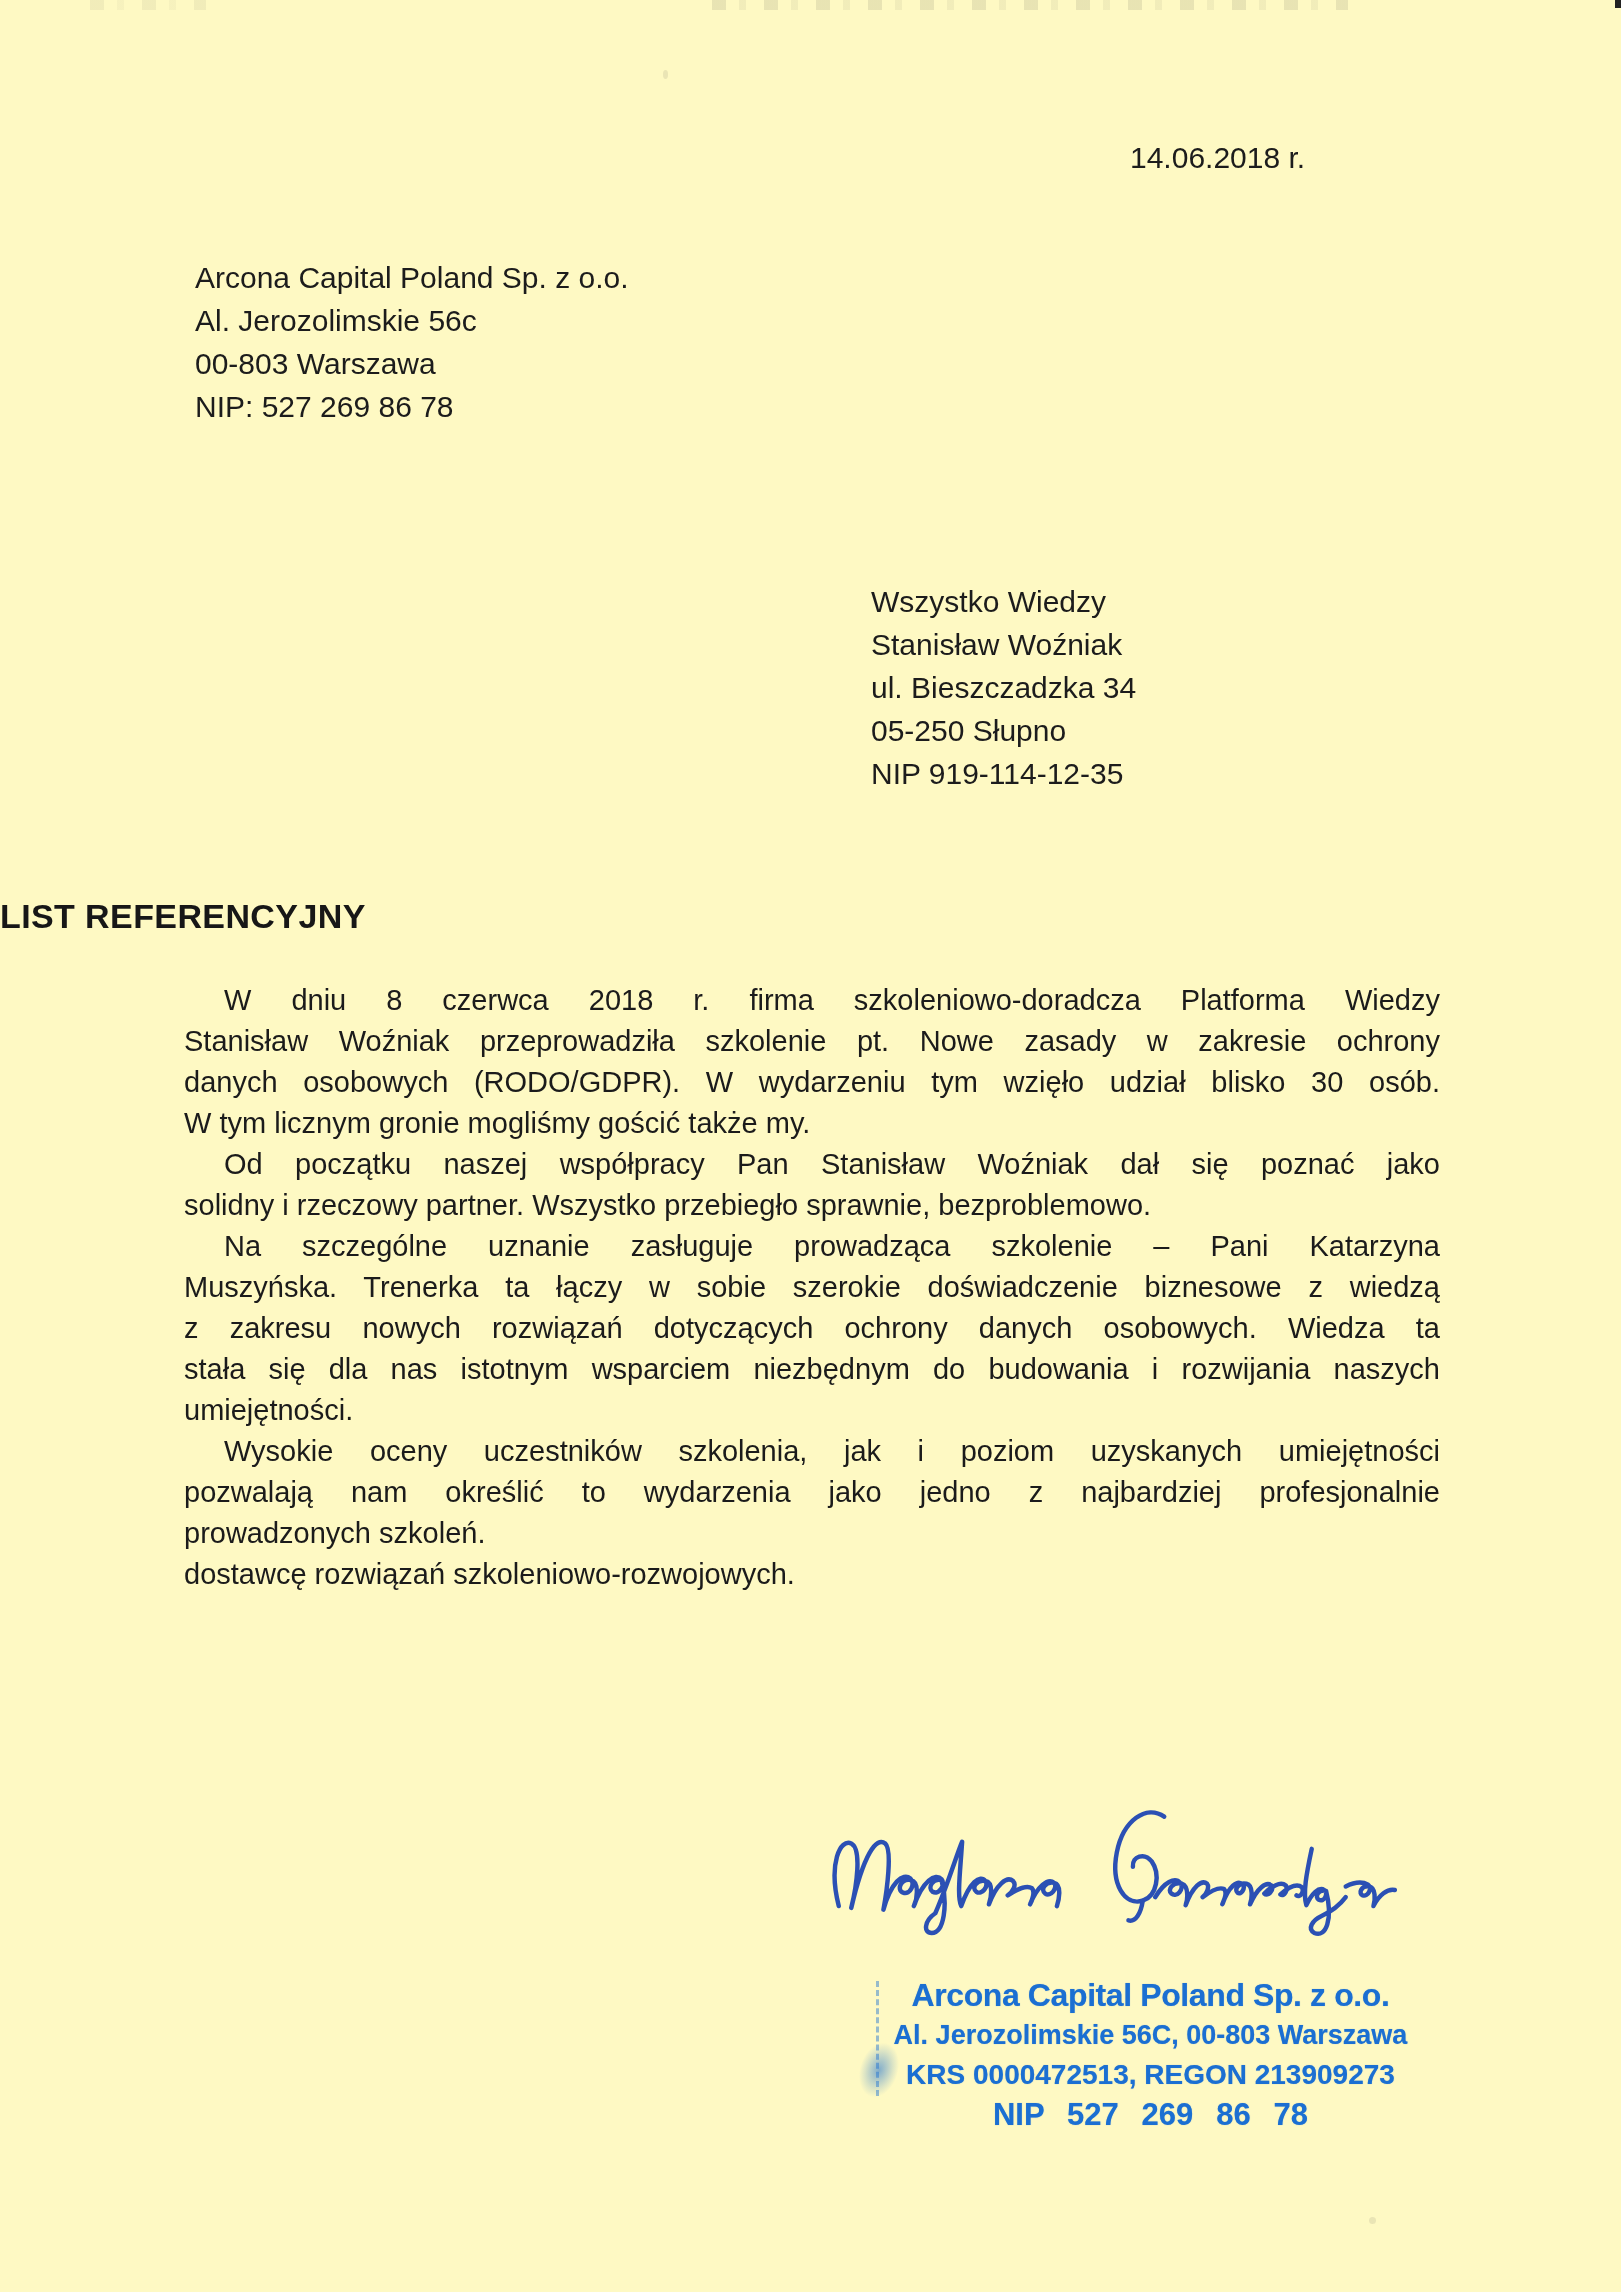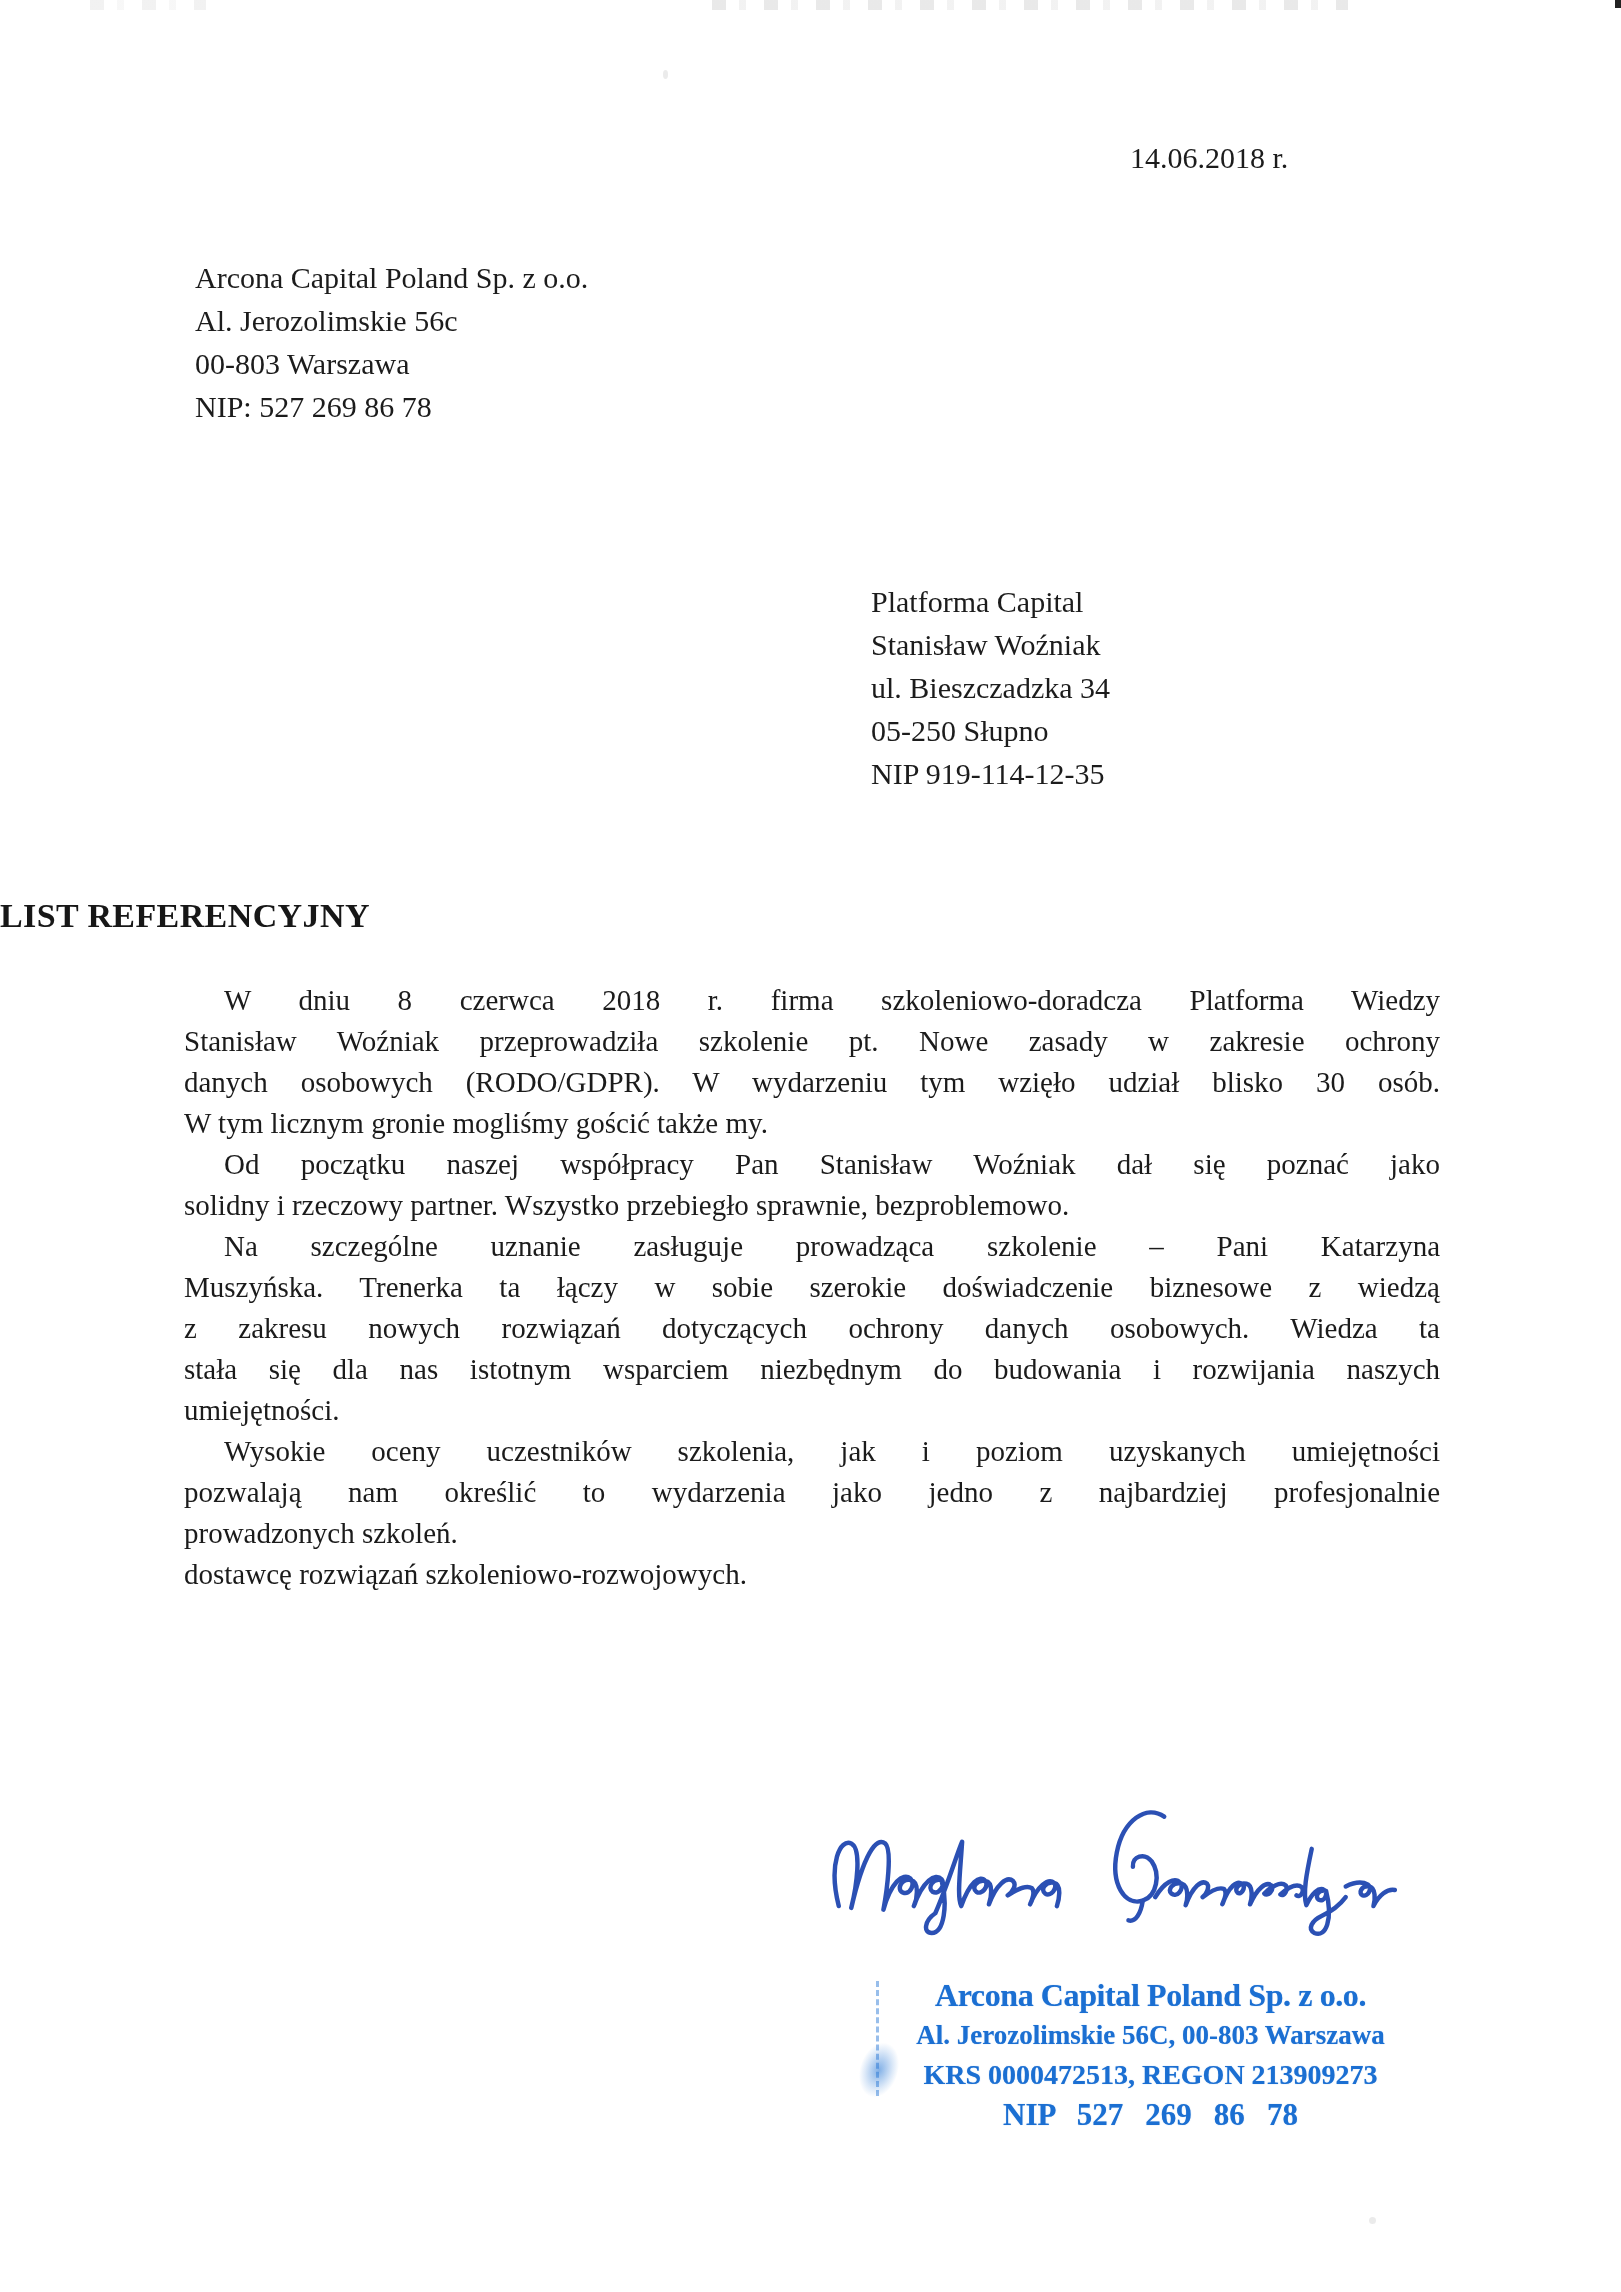--- a/index.html
+++ b/index.html
@@ -2,23 +2,23 @@
 <html lang="pl" style="font-size:14.3px"><head>
 <meta charset="utf-8">
 <title>List referencyjny</title>
 <style>
   html, body { margin: 0; padding: 0; background: #e8e8e8; }
   .page {
     position: relative;
     width: 1622px;
     height: 2293px;
     margin: 0 auto;
-    background: #ffffff;
+    background: #fef9c3;
     overflow: hidden;
-    font-family: Liberation Serif, serif;
+    font-family: Liberation Sans, sans-serif;
     color: #1c1c1c;
   }
 
   
   .top-noise {
     position: absolute; top: 0; height: 9.9px;
     background: repeating-linear-gradient(90deg,
       rgba(40,40,40,0.10) 0 14.3px, transparent 14.3px 27px,
       rgba(40,40,40,0.06) 27px 34px, transparent 34px 52px);
   }
@@ -97,21 +97,21 @@
   <div class="date-line">14.06.2018 r.</div>
 
   <div class="addr sender">
     <div>Arcona Capital Poland Sp. z o.o.</div>
     <div>Al. Jerozolimskie 56c</div>
     <div>00-803 Warszawa</div>
     <div>NIP: 527 269 86 78</div>
   </div>
 
   <div class="addr recipient">
-    <div>Platforma Capital</div>
+    <div>Wszystko Wiedzy</div>
     <div>Stanisław Woźniak</div>
     <div>ul. Bieszczadzka 34</div>
     <div>05-250 Słupno</div>
     <div>NIP 919-114-12-35</div>
   </div>
 
   <h1 class="title">LIST REFERENCYJNY</h1>
 
   <div class="body-text">
       <div class="body-line first">W dniu 8 czerwca 2018 r. firma szkoleniowo-doradcza Platforma Wiedzy</div>

